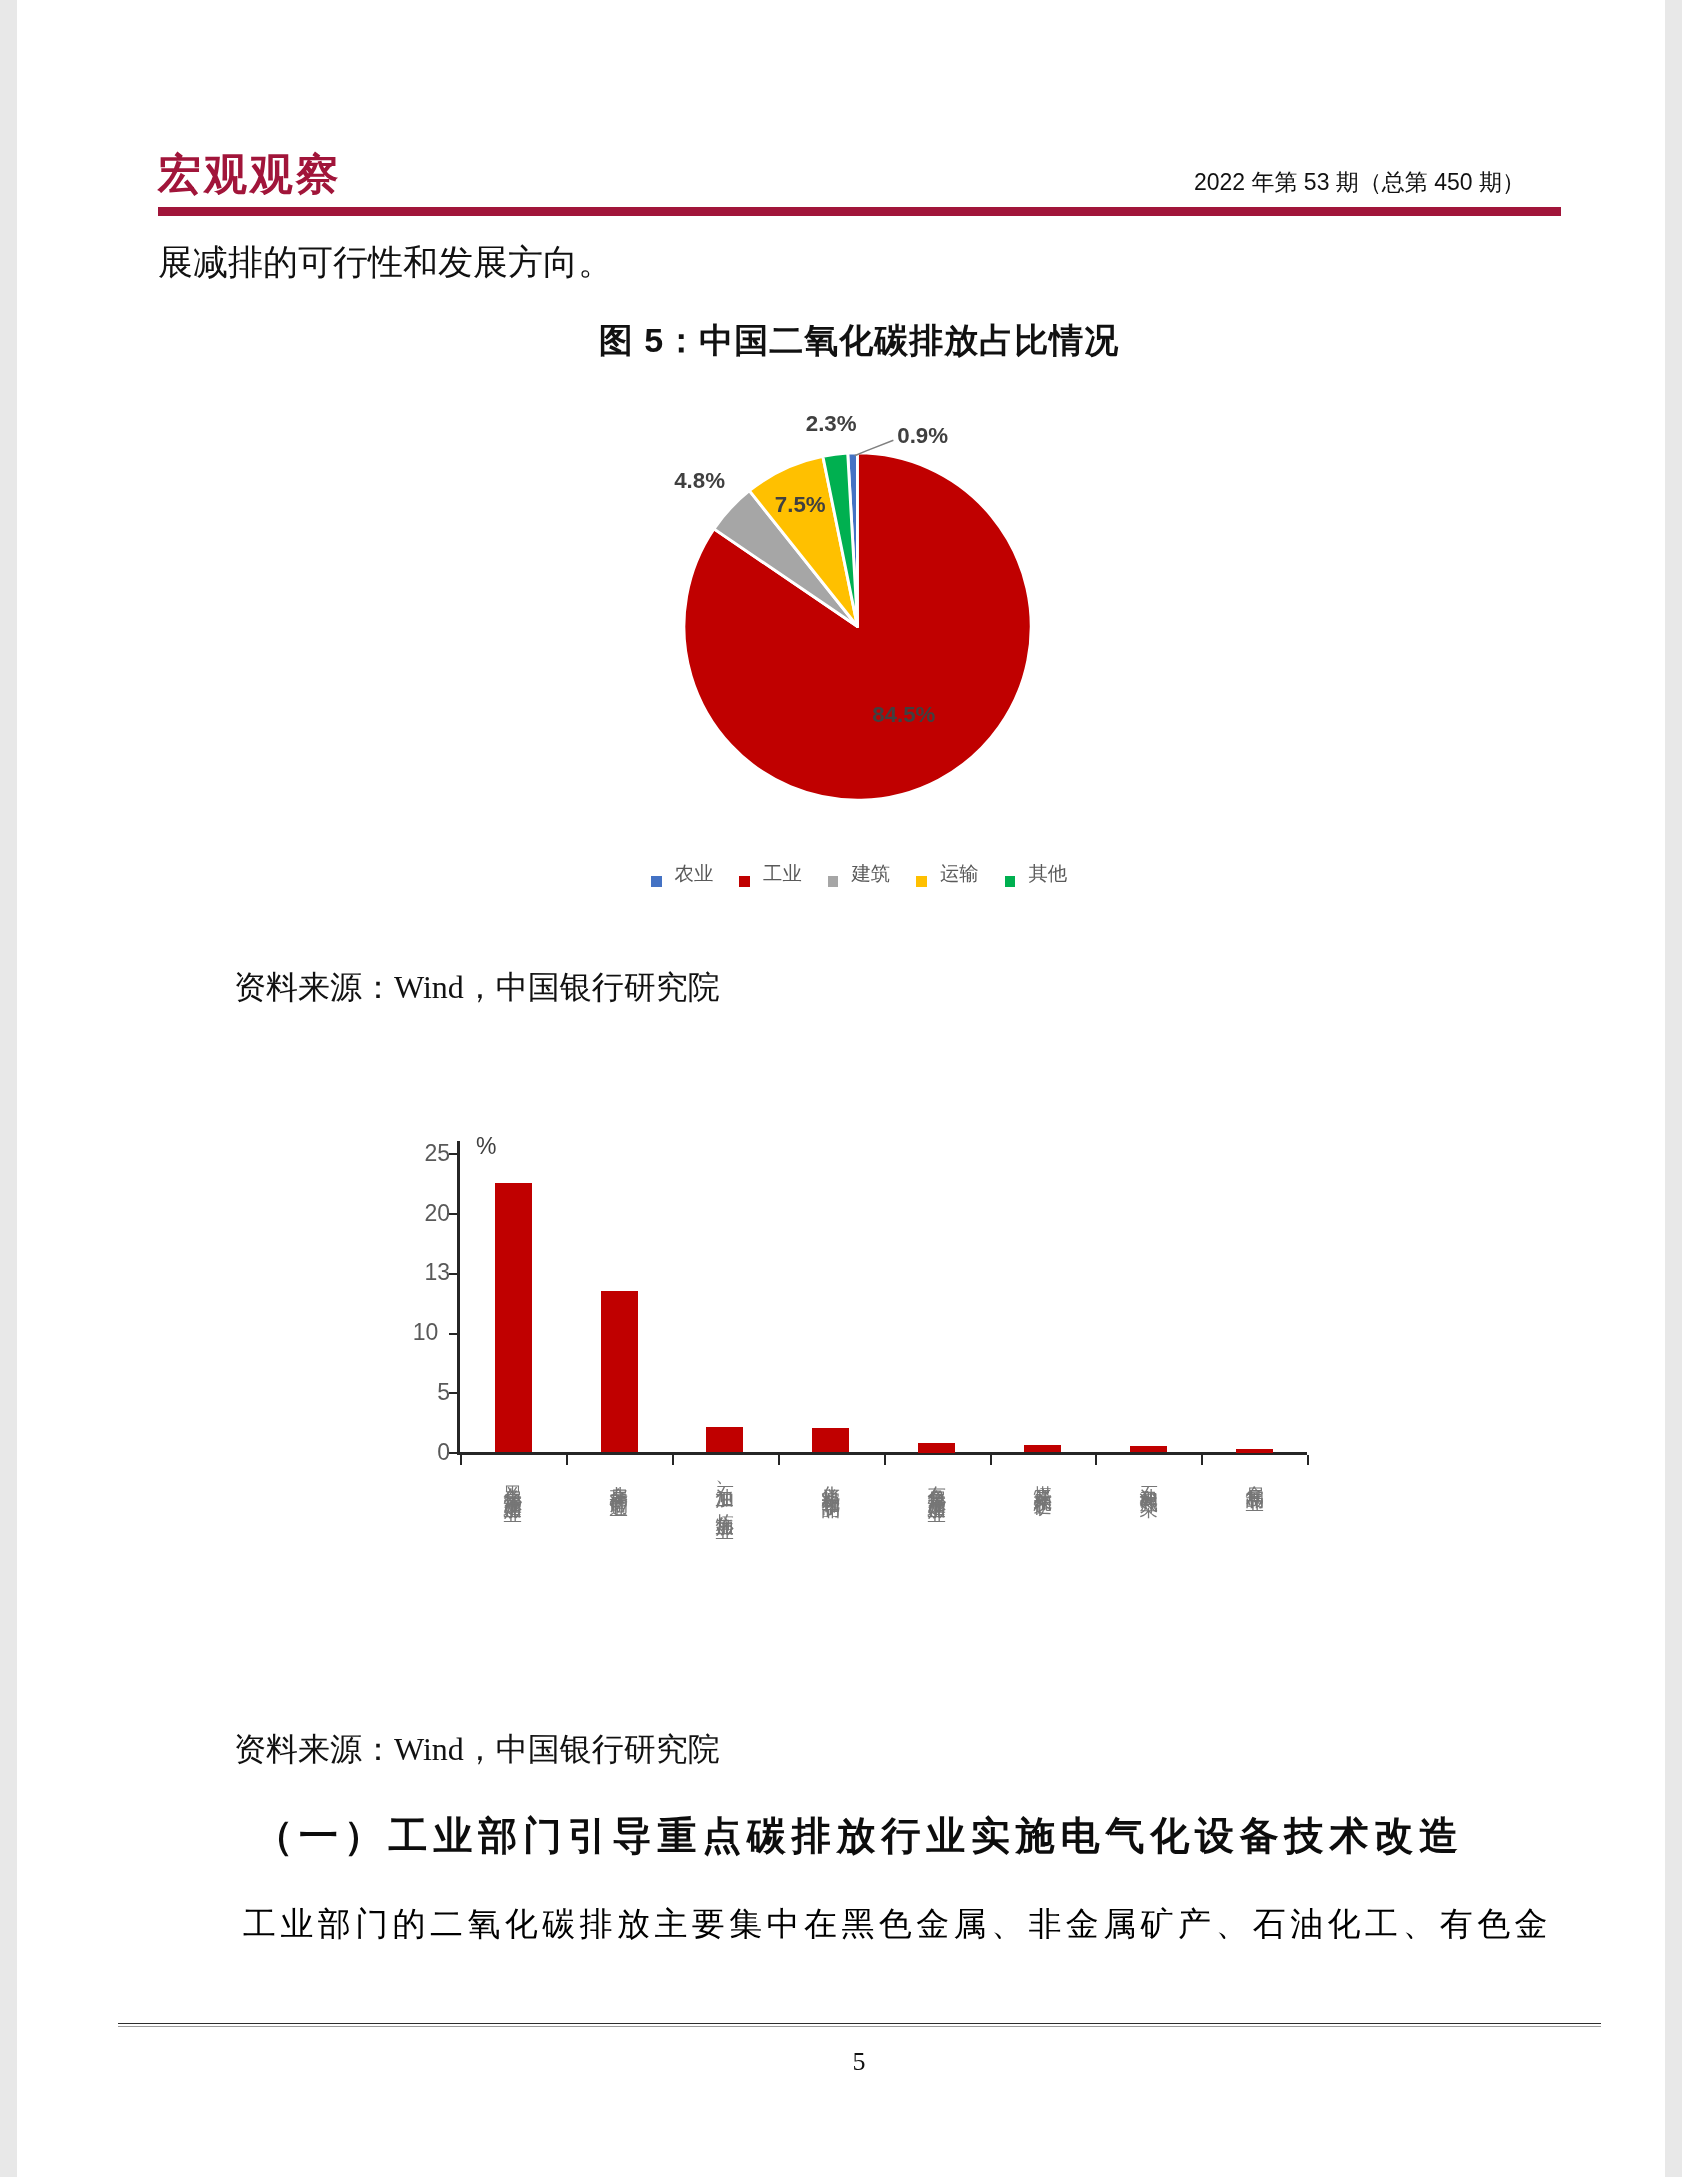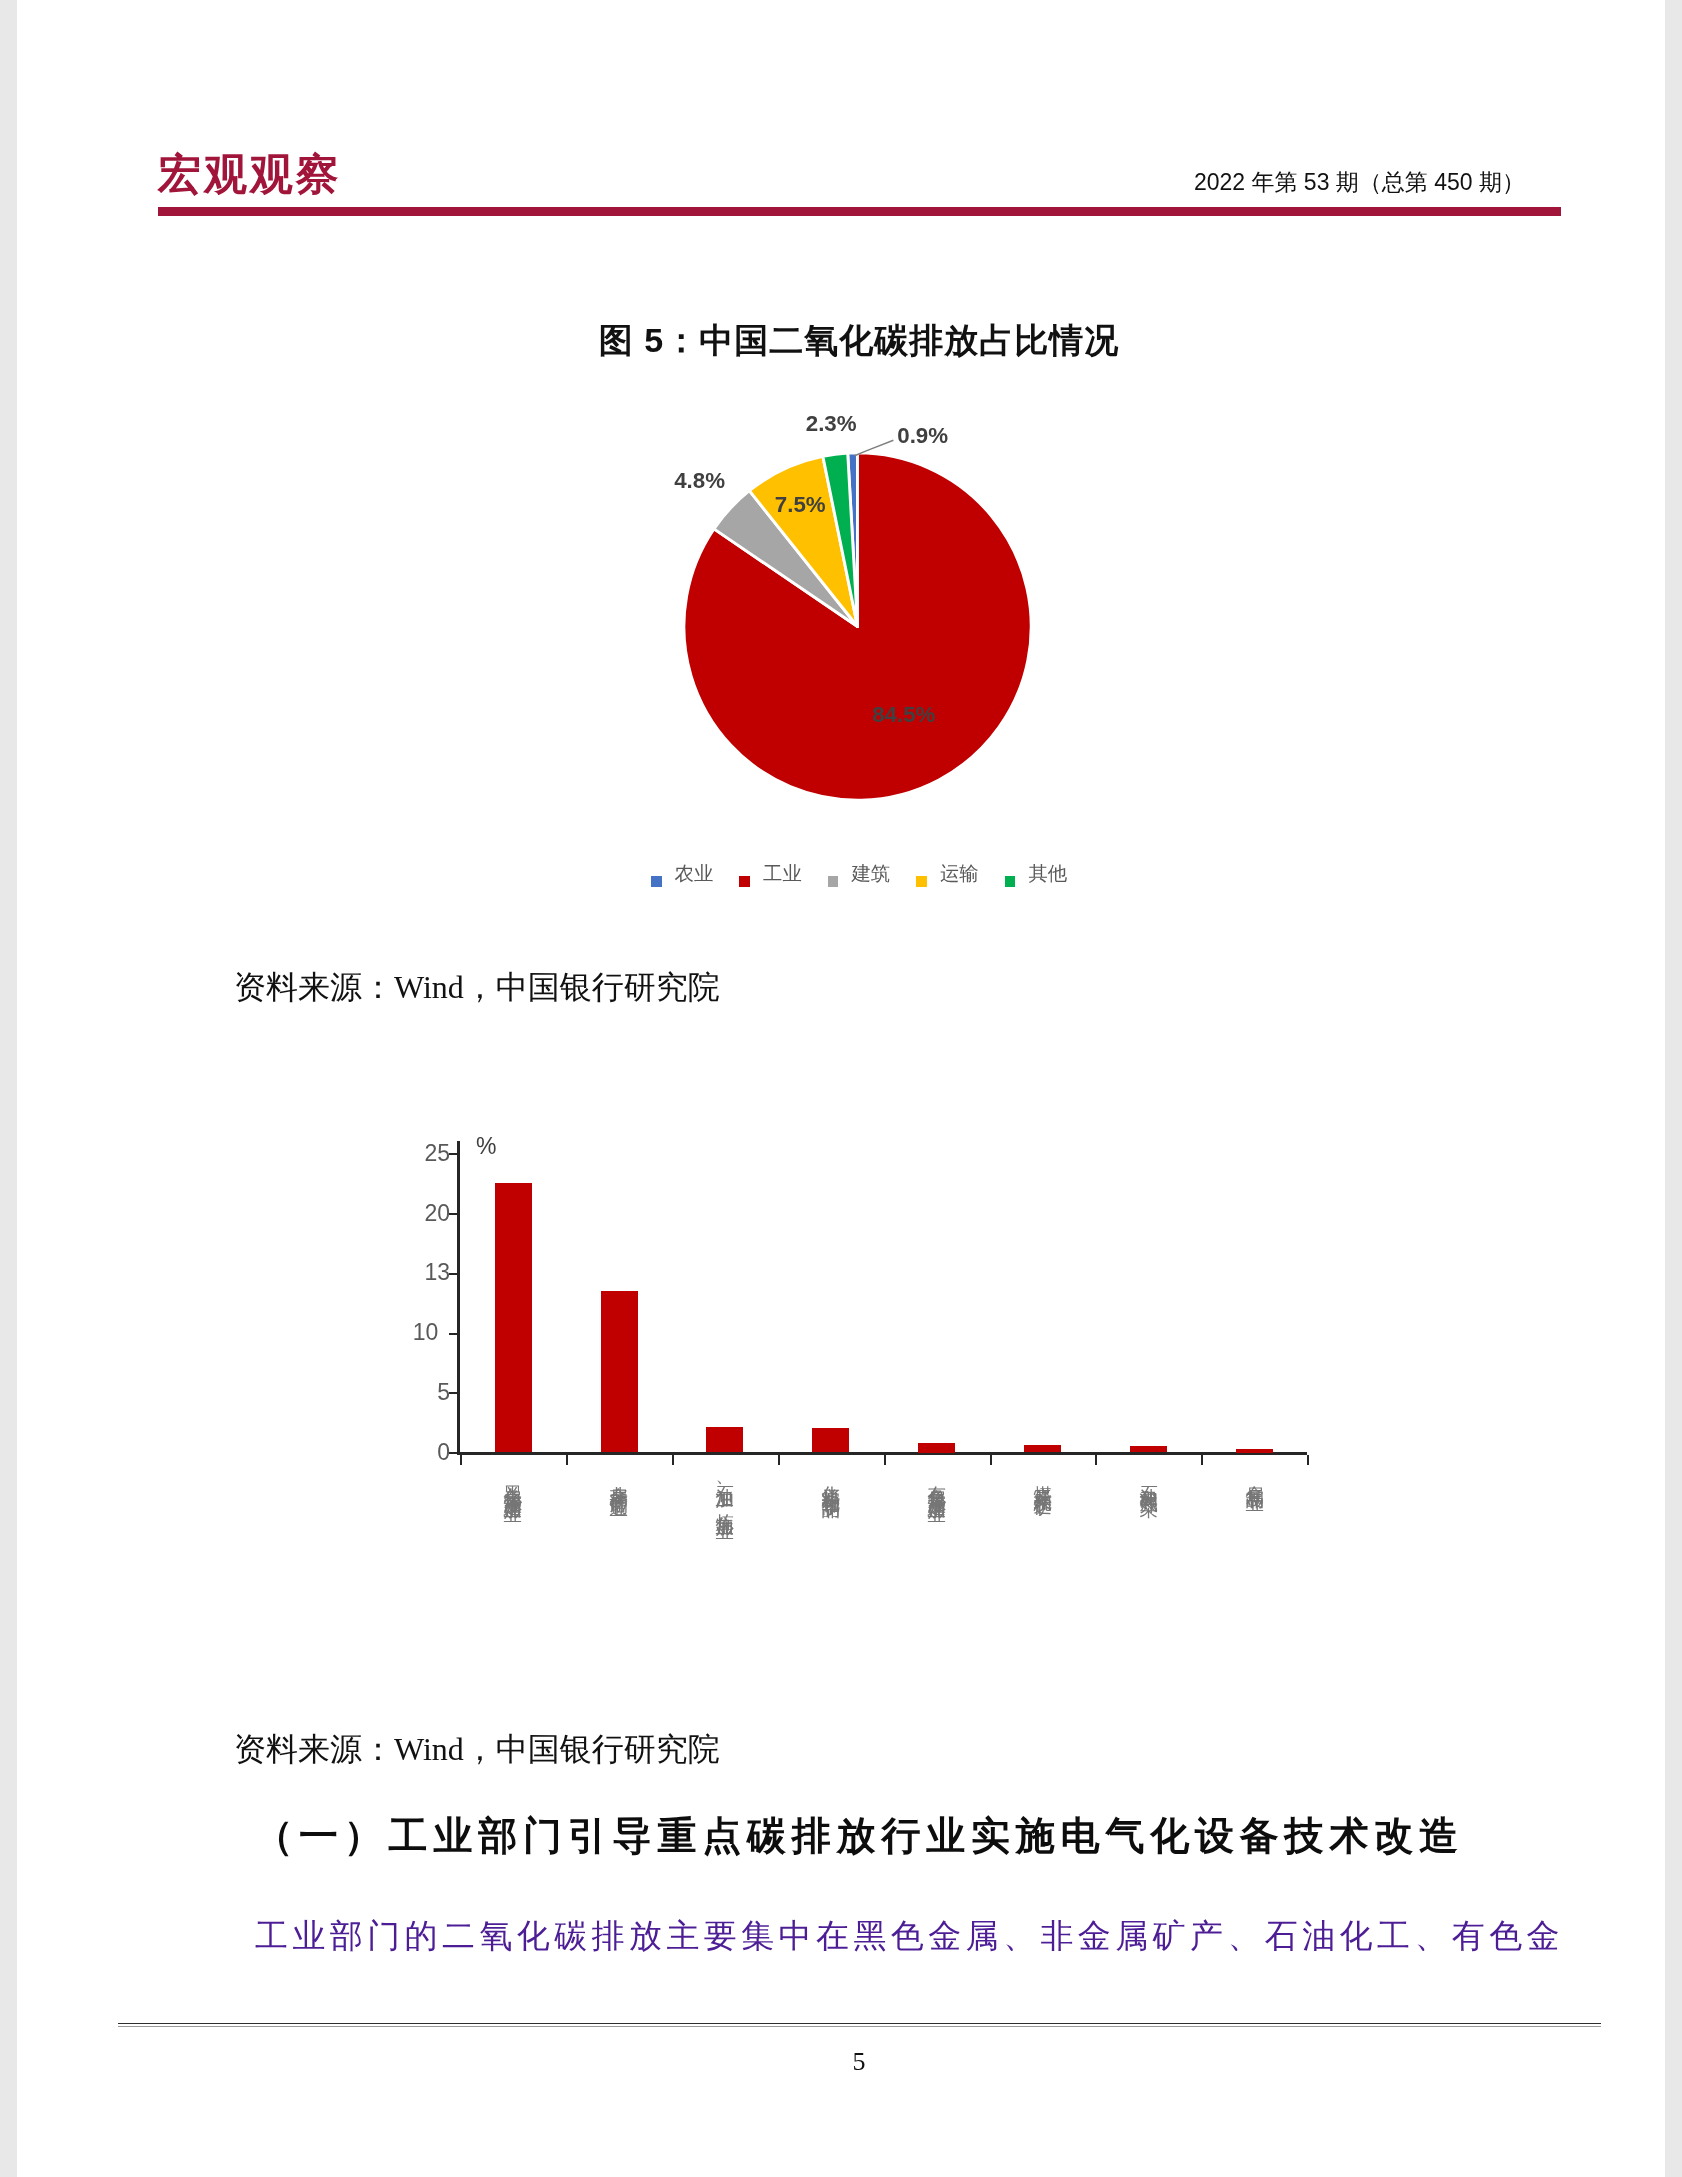--- a/index.html
+++ b/index.html
@@ -37,23 +37,23 @@
     font-family:"Liberation Serif","DejaVu Serif",serif;
     font-size:32px; color:#111;
   }
   .source1{ top:966px; }
   .source2{ top:1728px; }
   .section-heading{
     position:absolute; left:141px; top:1809px; width:1402px; margin:0;
     text-align:center; font-size:39px; font-weight:bold; letter-spacing:5.8px; color:#0d0d0d;
   }
   .body-para{
-    position:absolute; left:141px; top:1902px; width:1417px; margin:12px;
+    position:absolute; left:141px; top:1902px; width:1417px; margin:0;
     text-indent:85px; font-family:"Liberation Serif","DejaVu Serif",serif;
-    font-size:33px; letter-spacing:4.4px; color:#4c1d95; white-space:nowrap;
+    font-size:33px; letter-spacing:4.4px; color:#000000; white-space:nowrap;
   }
   
   .pie-wrap{ position:absolute; left:598px; top:384px; width:485px; height:485px; }
   .legend{
     position:absolute; left:141px; top:860px; width:1402px;
     display:flex; justify-content:center; align-items:center; gap:26px;
   }
   .legend-item{ display:flex; align-items:flex-end; gap:13px; }
   .legend-swatch{ width:10.7px; height:10.7px; display:inline-block; }
   .legend-label{
@@ -92,20 +92,21 @@
 </style>
 </head>
 <body>
 
 <div class="page">
 
   <div class="header-title" style="color: rgb(161, 21, 58);">宏观观察</div>
   <div class="header-issue">2022 年第 53 期（总第 450 期）</div>
   <div class="header-rule" style="background: rgb(161, 21, 58);"></div>
 
+  <p class="intro">展减排的可行性和发展方向。</p>
 
   <div class="fig-title fig5-title">图 5：中国二氧化碳排放占比情况</div>
 
   <div class="pie-wrap">
     <svg id="pie-svg" width="485" height="485" viewBox="0 0 500 500">
         <path d="M250,250 L239.9,71.3 A179,179 0 0 1 250.0,71.0 Z" fill="#4472C4" stroke="#ffffff" stroke-width="3" stroke-linejoin="round"></path>
         <path d="M250,250 L250.0,71.0 A179,179 0 1 1 102.0,149.4 Z" fill="#C00000" stroke="#ffffff" stroke-width="3" stroke-linejoin="round"></path>
         <path d="M250,250 L102.0,149.4 A179,179 0 0 1 138.5,110.0 Z" fill="#A6A6A6" stroke="#ffffff" stroke-width="3" stroke-linejoin="round"></path>
         <path d="M250,250 L138.5,110.0 A179,179 0 0 1 214.3,74.6 Z" fill="#FFC000" stroke="#ffffff" stroke-width="3" stroke-linejoin="round"></path>
         <path d="M250,250 L214.3,74.6 A179,179 0 0 1 239.9,71.3 Z" fill="#00B050" stroke="#ffffff" stroke-width="3" stroke-linejoin="round"></path>

